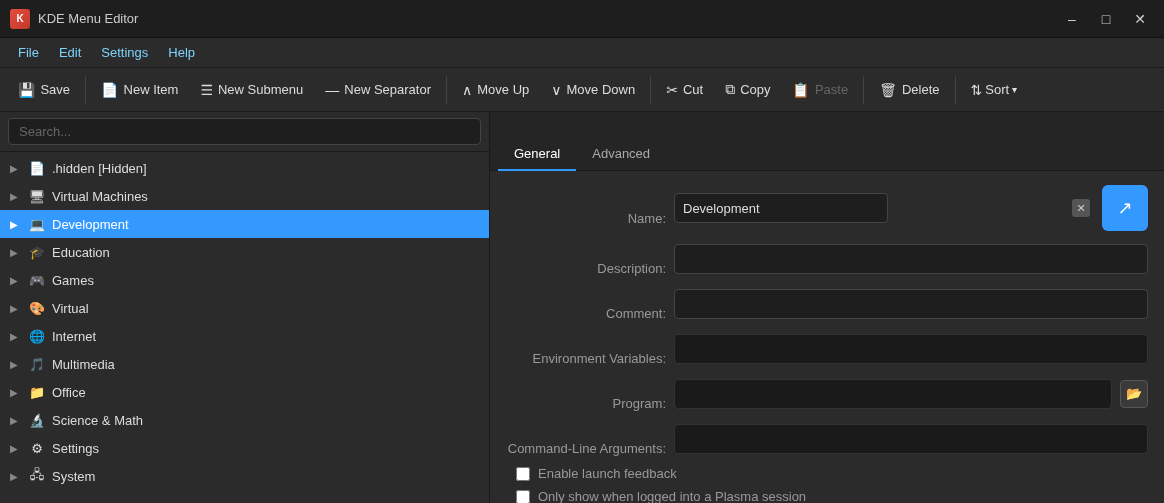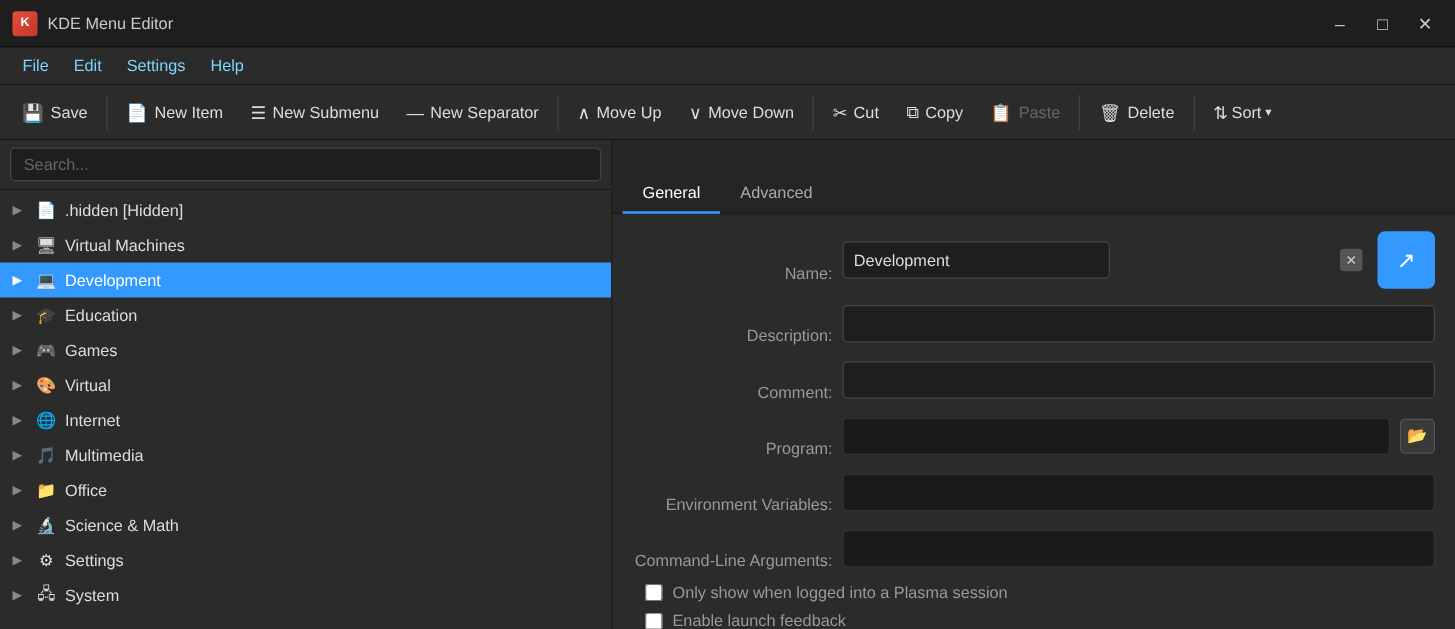--- a/index.html
+++ b/index.html
@@ -473,45 +473,45 @@
         <span class="form-label">Description:</span>
         <input class="form-input" type="text" style="">
       </div>
 
       <div class="form-row">
         <span class="form-label">Comment:</span>
         <input class="form-input" type="text" style="">
       </div>
 
       <div class="form-row">
+        <span class="form-label">Environment Variables:</span>
+        <input class="form-input disabled" type="text" disabled="" style="">
+      </div>
+
+      <div class="form-row">
         <span class="form-label">Program:</span>
         <input class="form-input disabled" type="text" disabled="" style="">
         <button class="file-btn">
           <span>📂</span>
         </button>
       </div>
 
       <div class="form-row">
-        <span class="form-label">Environment Variables:</span>
-        <input class="form-input disabled" type="text" disabled="" style="">
-      </div>
-
-      <div class="form-row">
         <span class="form-label">Command-Line Arguments:</span>
         <input class="form-input disabled" type="text" disabled="" style="">
       </div>
 
+      <div class="checkbox-row">
+        <input type="checkbox" id="cb1" style="">
+        <label for="cb1">Enable launch feedback</label>
+      </div>
       <div class="checkbox-row">
         <input type="checkbox" id="cb2" style="">
         <label for="cb2">Only show when logged into a Plasma session</label>
       </div>
       <div class="checkbox-row">
-        <input type="checkbox" id="cb1" style="">
-        <label for="cb1">Enable launch feedback</label>
-      </div>
-      <div class="checkbox-row">
         <input type="checkbox" id="cb3" style="">
         <label for="cb3">Hidden entry</label>
       </div>
 
     </div>
   </div>
 </div>
 
 </body></html>

